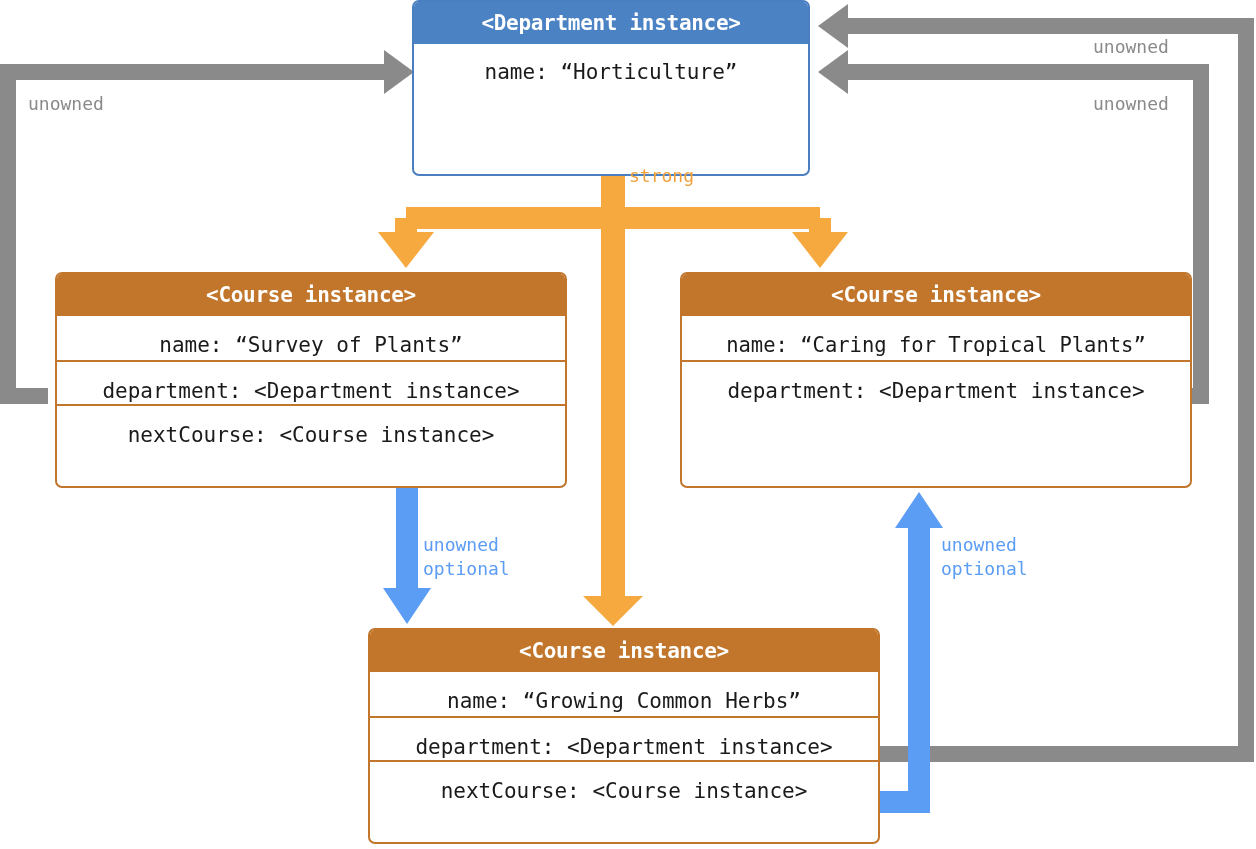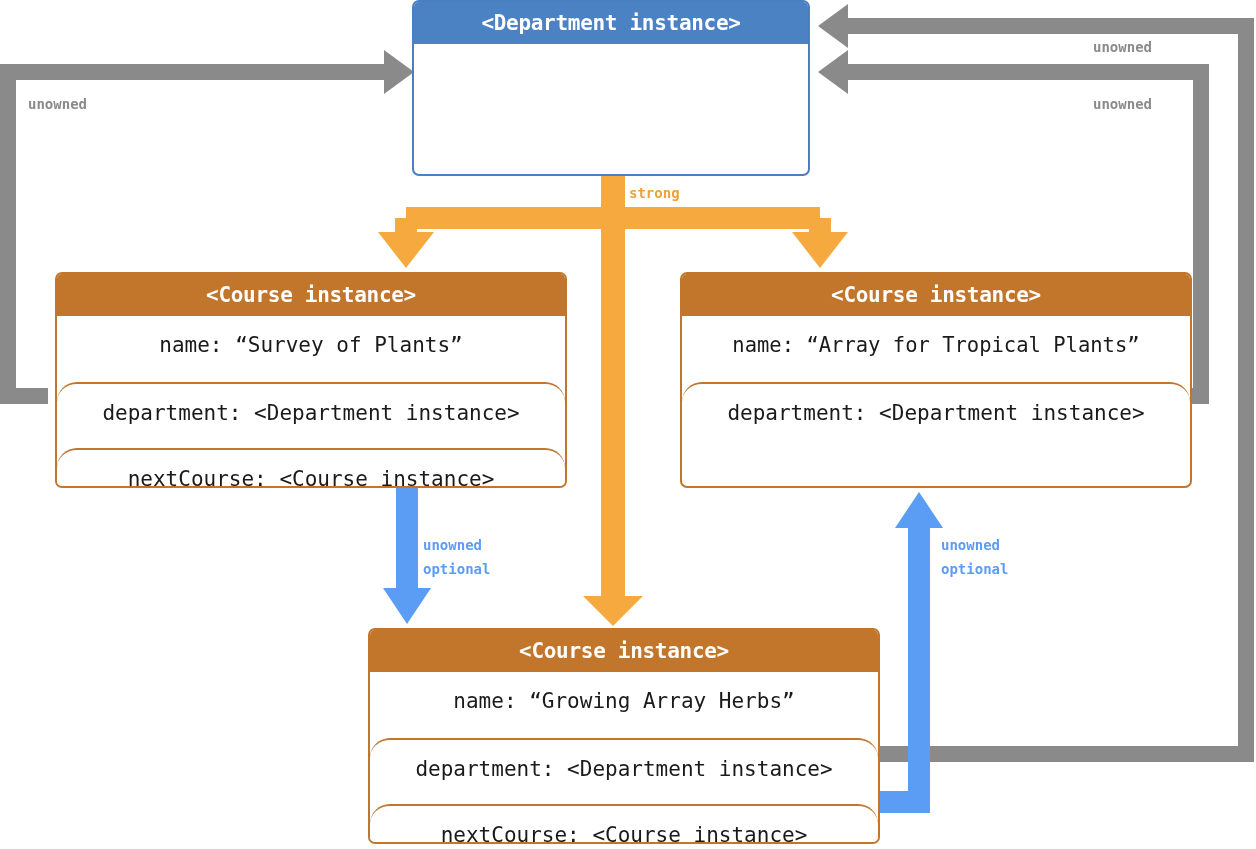--- a/index.html
+++ b/index.html
@@ -65,41 +65,41 @@
   }
   .box.dept   .row + .row { border-top: 2px solid #4a7fc1; }
   .box.course .row + .row { border-top: 2px solid #c1762c; }
 
   
   #dept-box   { left: 412px; top: 0;   width: 398px; height: 176px; }
   #course-a   { left: 40px;  top: 272px; width: 512px; height: 216px; }
   #course-b   { left: 665px; top: 272px; width: 512px; height: 216px; }
   #course-c   { left: 353px; top: 628px; width: 512px; height: 216px; }
 
-  #course-a .row, #course-b .row, #course-c .row { height: 66px; line-height: 58px; border-radius: 20px; }
+  #course-a .row, #course-b .row, #course-c .row { height: 44px; line-height: 58px; }
   #course-b .row.r1 { font-size: 20.5px; }
 
   
   .lbl {
     position: absolute;
     z-index: 4;
     font-family: "DejaVu Sans Mono", "Liberation Mono", monospace;
-    font-weight: bold;
-    font-size: 14px;
+    font-weight: normal;
+    font-size: 18px;
     white-space: pre;
     line-height: 24px;
   }
   .lbl.gray   { color: #8a8a8a; }
   .lbl.orange { color: #f0a13c; }
   .lbl.blue   { color: #5b9cf5; }
 
   #lbl-unowned-left   { left: 28px;   top: 92px; }
   #lbl-unowned-tr1    { left: 1093px; top: 35px; }
   #lbl-unowned-tr2    { left: 1093px; top: 92px; }
-  #lbl-strong         { left: 629px;  top: 181px; text-align: right; }
+  #lbl-strong         { left: 629px;  top: 164px; text-align: right; }
   #lbl-uo-left        { left: 423px;  top: 533px; }
   #lbl-uo-right       { left: 941px;  top: 533px; }
 </style>
 </head>
 <body>
 
 <div id="stage">
 
   <svg class="layer under" viewBox="0 0 1256 849">
 
@@ -140,38 +140,39 @@
 
     <g>
       <path d="M 858,802 L 919,802 L 919,524" fill="none" stroke="#5b9cf5" stroke-width="22" stroke-linejoin="miter"></path>
       <polygon points="895,528 943,528 919,492" fill="#5b9cf5"></polygon>
     </g>
 
   </svg>
 
   <div class="box dept" id="dept-box">
     <div class="hdr">&lt;Department instance&gt;</div>
+    <div class="row r0">name: “Horticulture”</div>
   </div>
 
   <div class="box course" id="course-a">
     <div class="hdr">&lt;Course instance&gt;</div>
     <div class="row r0">name: “Survey of Plants”</div>
     <div class="row r1">department: &lt;Department instance&gt;</div>
     <div class="row r2">nextCourse: &lt;Course instance&gt;</div>
   </div>
 
   <div class="box course" id="course-b">
     <div class="hdr">&lt;Course instance&gt;</div>
-    <div class="row r1">name: “Array for Tropical Plants”</div>
+    <div class="row r1">name: “Caring for Tropical Plants”</div>
     <div class="row r2">department: &lt;Department instance&gt;</div>
   </div>
 
   <div class="box course" id="course-c">
     <div class="hdr">&lt;Course instance&gt;</div>
-    <div class="row r0">name: “Growing Array Herbs”</div>
+    <div class="row r0">name: “Growing Common Herbs”</div>
     <div class="row r1">department: &lt;Department instance&gt;</div>
     <div class="row r2">nextCourse: &lt;Course instance&gt;</div>
   </div>
 
   <div class="lbl gray" id="lbl-unowned-left">unowned</div>
   <div class="lbl gray" id="lbl-unowned-tr1">unowned</div>
   <div class="lbl gray" id="lbl-unowned-tr2">unowned</div>
   <div class="lbl orange" id="lbl-strong">strong</div>
   <div class="lbl blue" id="lbl-uo-left">unowned
 optional</div>

